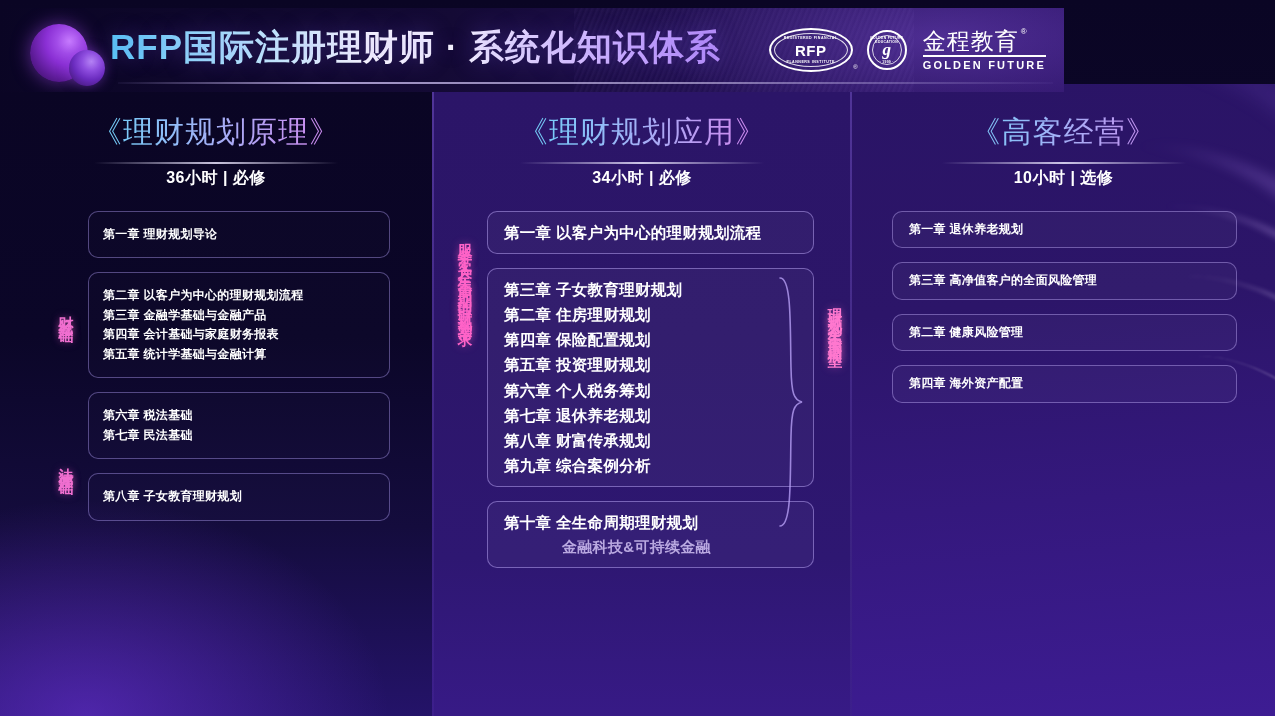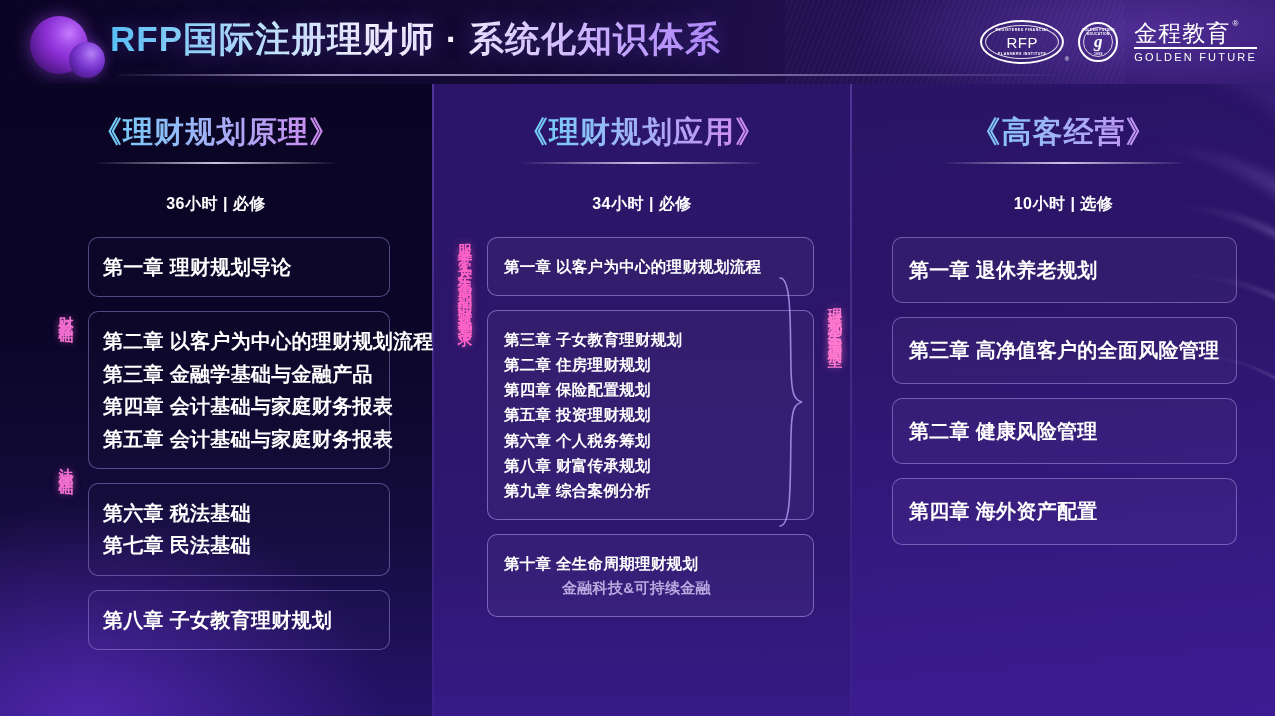--- a/index.html
+++ b/index.html
@@ -61,21 +61,21 @@
          border-radius:50%; filter: blur(2px); }
   .sw4 { right:-300px; bottom:-380px; width:900px; height:1040px;
          border-width:0 110px 0 0; border-right-color: rgba(150,105,235,0.16);
          border-radius:50%; filter: blur(10px); }
   .sw5 { right:-130px; bottom:-200px; width:420px; height:560px;
          border-width:0 8px 0 0; border-right-color: rgba(250,240,255,0.28);
          border-radius:50%; filter: blur(1px); }
 
   
   .header {
-    position:absolute; left:0; top:0; width:1275px; height:84px;
+    position:absolute; left:0; top:8px; width:1064px; height:84px;
     background: linear-gradient(100deg, #0a0524 0%, #140a35 42%, #241158 72%, #2d1468 100%);
     overflow:hidden;
   }
   .header-sheen {
     position:absolute; right:0; top:-30px; width:420px; height:150px;
     background: radial-gradient(ellipse at 70% 40%, rgba(140,90,230,0.38) 0%, rgba(20,10,50,0) 70%);
   }
   .header-sheen2 {
     position:absolute; right:150px; top:0; width:340px; height:84px;
     background: repeating-linear-gradient(112deg, rgba(255,255,255,0.00) 0px, rgba(185,150,255,0.055) 2px, rgba(255,255,255,0.00) 5px);
@@ -109,21 +109,21 @@
   .logo-group { position:absolute; right:18px; top:20px; display:flex; align-items:center; gap:14px; }
   .rfp-seal {
     width:84px; height:44px; border-radius:50%;
     border:2px solid #fff; display:flex; align-items:center; justify-content:center;
     position:relative;
   }
   .rfp-seal::after {
     content:""; position:absolute; inset:3px; border:1px solid rgba(255,255,255,0.85); border-radius:50%;
   }
   .rfp-seal .rfp-word {
-    font-size:15px; font-weight:400; color:#fff; letter-spacing:0.5px; z-index:2;
+    font-size:15px; font-weight:700; color:#fff; letter-spacing:0.5px; z-index:2;
   }
   .rfp-arc-top, .rfp-arc-bot {
     position:absolute; left:0; right:0; text-align:center;
     font-size:3.6px; color:#fff; letter-spacing:0.5px; font-weight:700; z-index:2;
   }
   .rfp-arc-top { top:6px; }
   .rfp-arc-bot { bottom:6px; }
   .rfp-reg { position:absolute; right:-7px; bottom:0px; font-size:6px; color:#fff; }
 
   .gf-seal {
@@ -132,50 +132,50 @@
   }
   .gf-seal::after { content:""; position:absolute; inset:3px; border:1px solid rgba(255,255,255,0.8); border-radius:50%; }
   .gf-mark { font-size:17px; color:#fff; font-style:italic; font-weight:700; z-index:2; font-family:"Liberation Serif", serif; }
   .gf-arc { position:absolute; left:0; right:0; text-align:center; font-size:3.4px; color:#fff; font-weight:700; letter-spacing:0.3px; z-index:2;}
   .gf-arc-top { top:4px; }
   .gf-arc-bot { bottom:4px; }
   .gf-text { display:flex; flex-direction:column; align-items:flex-start; margin-left:2px; }
   .gf-cn { font-size:23px; font-weight:400; color:#fff; letter-spacing:1px; line-height:1.05; position:relative; }
   .gf-cn sup { font-size:8px; position:absolute; top:-1px; right:-9px; }
   .gf-rule { width:100%; height:2px; background:#fff; margin:2px 0 2px; }
-  .gf-en { font-size:11px; font-weight:400; color:#fff; letter-spacing:2.2px; }
+  .gf-en { font-size:11px; font-weight:700; color:#fff; letter-spacing:2.2px; }
 
   
   .columns { position:absolute; left:0; top:84px; width:1275px; bottom:0; display:flex; }
   .col { position:relative; height:100%; }
   .col-1 { width:432px; }
   .col-2 { width:420px; }
   .col-3 { width:423px; }
 
   .col-title {
     text-align:center; margin-top:28px;
-    font-size:30px; font-weight:700; letter-spacing:1px;
+    font-size:30px; font-weight:400; letter-spacing:1px;
     background: linear-gradient(90deg, #3ec8f5 0%, #65d6f8 18%, #9bb6f7 45%, #c98ef0 72%, #e070e8 100%);
     -webkit-background-clip:text; background-clip:text;
     -webkit-text-fill-color:transparent; color:transparent;
   }
   .title-rule {
     width:244px; height:2px; margin:9px auto 0;
     background: linear-gradient(90deg, rgba(200,190,255,0) 0%, rgba(235,230,255,0.85) 50%, rgba(200,190,255,0) 100%);
   }
   .col-meta {
-    text-align:center; margin-top:30px;
+    text-align:center; margin-top:4px;
     font-size:16px; font-weight:700; color:#ffffff; letter-spacing:0.5px;
   }
 
   .cards { position:relative; margin-top:22px; }
   .card {
     border:1px solid rgba(168,150,235,0.45);
     border-radius:10px;
-    padding:16px 16px;
+    padding:8px 16px;
     margin-bottom:14px;
     background: rgba(255,255,255,0.012);
   }
   .card-line {
     font-size:15.5px; font-weight:700; color:#ffffff; letter-spacing:0.3px;
     line-height:1.62; white-space:nowrap;
   }
   .card-sub {
     font-size:15px; font-weight:700; color:#b9a8e0;
     letter-spacing:0.3px; line-height:1.6; padding-left:58px;
@@ -213,21 +213,21 @@
   }
   .brace {
     position:absolute; right:48px; top:192px; width:26px; height:252px;
   }
   .brace svg { width:100%; height:100%; display:block; }
 
   
   .col-3 .cards { margin-left:40px; margin-right:38px; position:relative; z-index:2; }
   .col-3 .card { background: rgba(255,255,255,0.03); border-color: rgba(200,180,255,0.42); }
 
-  .col-1 .card-line, .col-3 .card-line { font-size:20px; }
+  .col-1 .card-line, .col-3 .card-line { font-size:12px; }
 </style>
 </head>
 <body>
 
 <div class="bg-base"></div>
 <div class="bg-left-panel"></div>
 <div class="bg-mid-panel"></div>
 <div class="bg-right-panel">
   <div class="swoosh sw4"></div>
   <div class="swoosh sw1"></div>
@@ -283,21 +283,21 @@
     <div class="vlabel vlabel-law">法律基础</div>
 
     <div class="cards">
       <div class="card">
         <div class="card-line">第一章 理财规划导论</div>
       </div>
       <div class="card">
         <div class="card-line">第二章 以客户为中心的理财规划流程</div>
         <div class="card-line">第三章 金融学基础与金融产品</div>
         <div class="card-line">第四章 会计基础与家庭财务报表</div>
-        <div class="card-line">第五章 会计基础与家庭财务报表</div>
+        <div class="card-line">第五章 统计学基础与金融计算</div>
       </div>
       <div class="card">
         <div class="card-line">第六章 税法基础</div>
         <div class="card-line">第七章 民法基础</div>
       </div>
       <div class="card">
         <div class="card-line">第八章 子女教育理财规划</div>
       </div>
     </div>
   </div>
@@ -319,20 +319,21 @@
     <div class="cards">
       <div class="card">
         <div class="card-line">第一章 以客户为中心的理财规划流程</div>
       </div>
       <div class="card">
         <div class="card-line">第三章 子女教育理财规划</div>
         <div class="card-line">第二章 住房理财规划</div>
         <div class="card-line">第四章 保险配置规划</div>
         <div class="card-line">第五章 投资理财规划</div>
         <div class="card-line">第六章 个人税务筹划</div>
+        <div class="card-line">第七章 退休养老规划</div>
         <div class="card-line">第八章 财富传承规划</div>
         <div class="card-line">第九章 综合案例分析</div>
       </div>
       <div class="card">
         <div class="card-line">第十章 全生命周期理财规划</div>
         <div class="card-sub">金融科技&amp;可持续金融</div>
       </div>
     </div>
   </div>
 

